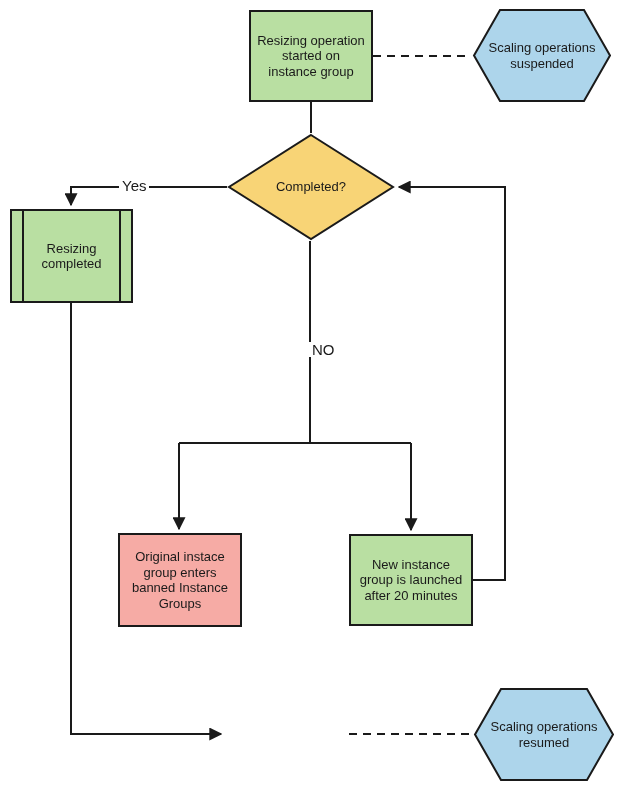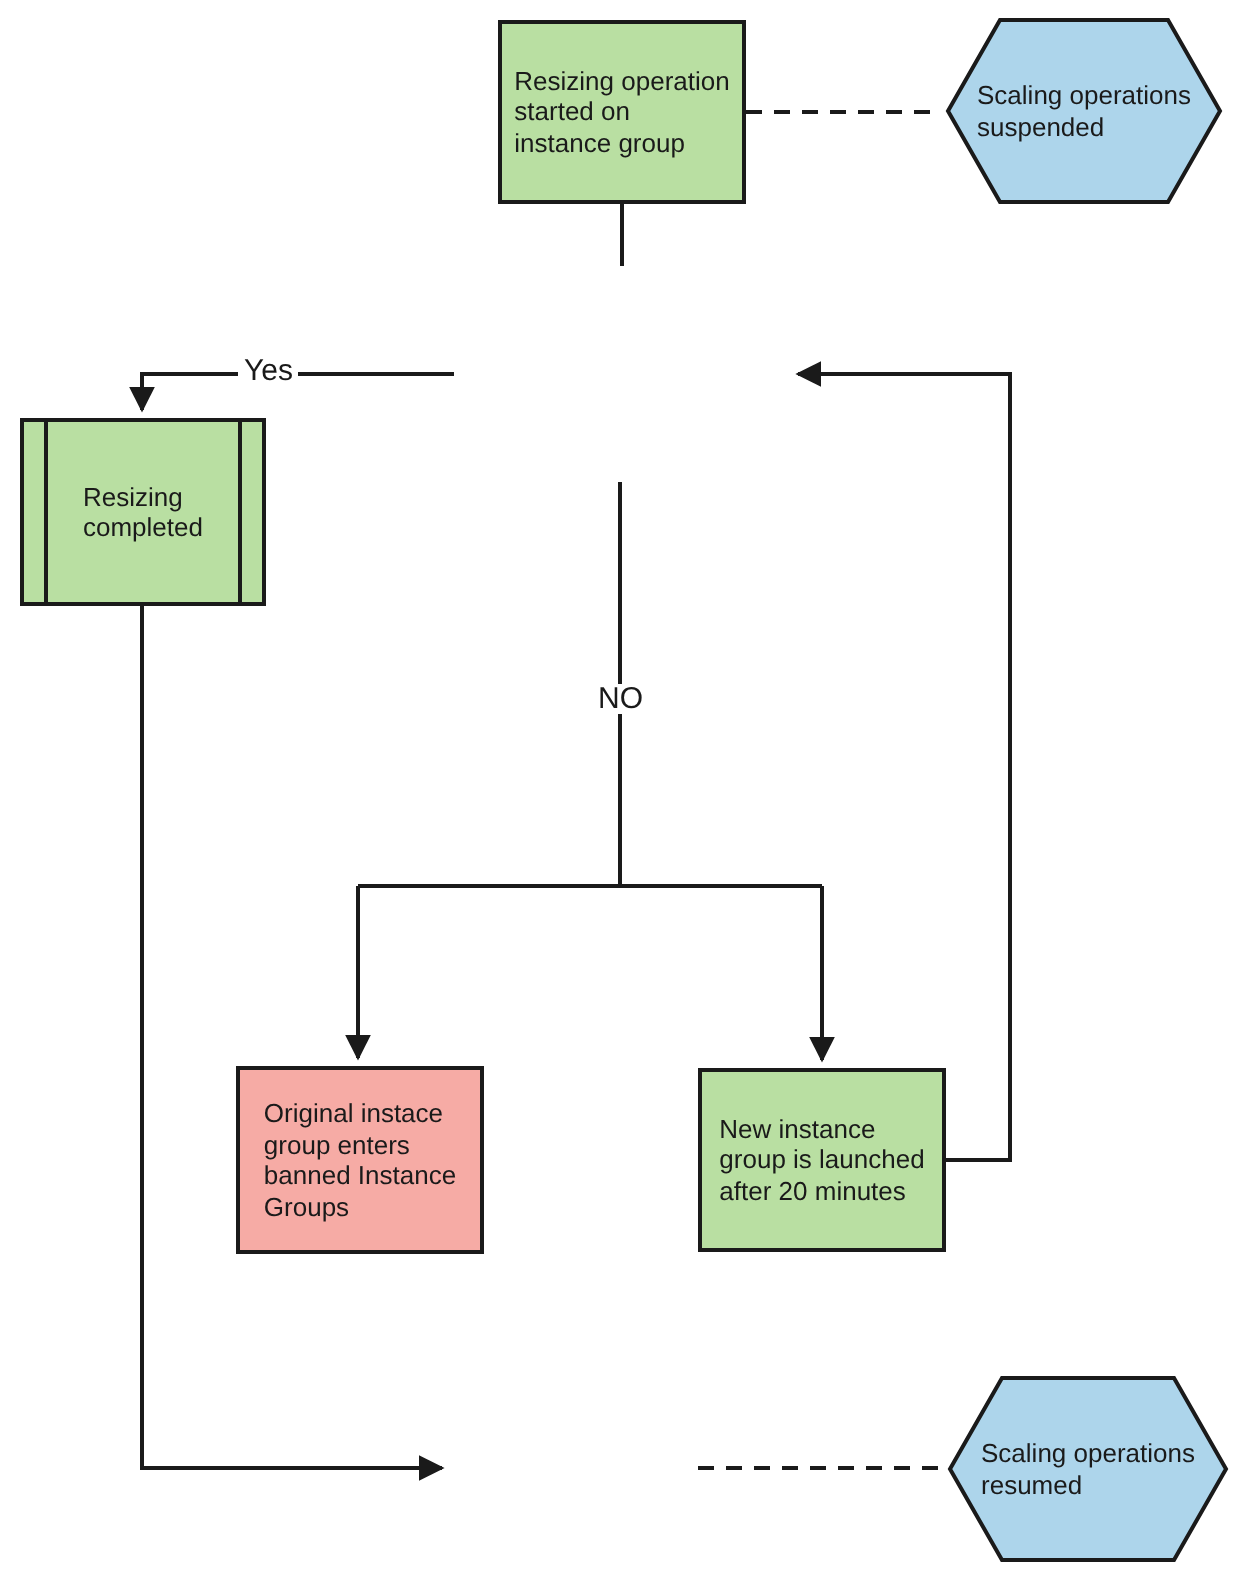--- a/index.html
+++ b/index.html
@@ -27,20 +27,21 @@
     stroke-width: 2;
   }
   .edges path.dash {
     stroke-dasharray: 8 6;
   }
   .node {
     position: absolute;
     display: flex;
     align-items: center;
     justify-content: center;
+    text-align: center;
     box-sizing: border-box;
     font-size: 13px;
     line-height: 15.5px;
     white-space: pre-line;
   }
   .rect {
     border: 2px solid #1a1a1a;
   }
   .green  { background: #b9dfa2; }
   .pink   { background: #f6aba5; }
@@ -72,21 +73,21 @@
   
   #n-start    { left: 249px; top: 10px;  width: 124px; height: 92px; }
   #n-susp     { left: 472px; top: 8px;   width: 140px; height: 95px; }
   #n-decision { left: 227px; top: 133px; width: 168px; height: 108px; }
   #n-resized  { left: 10px;  top: 209px; width: 123px; height: 94px; }
   #n-banned   { left: 118px; top: 533px; width: 124px; height: 94px; }
   #n-newgrp   { left: 349px; top: 534px; width: 124px; height: 92px; }
   #n-cluster  { left: 225px; top: 688px; width: 124px; height: 94px; }
   #n-resumed  { left: 473px; top: 687px; width: 142px; height: 95px; }
   #lbl-yes    { left: 119px; top: 178px; }
-  #lbl-no     { left: 296px; top: 342px; }
+  #lbl-no     { left: 309px; top: 342px; }
 </style>
 </head>
 <body>
 
 <div class="canvas">
 
   <svg class="edges" viewBox="0 0 623 792">
     <defs>
       <marker id="arrow" viewBox="0 0 10 10" refX="9" refY="5" markerWidth="6.5" markerHeight="6.5" orient="auto-start-reverse">
         <path d="M0 0 L10 5 L0 10 Z" style="fill:#1a1a1a; stroke:none;"></path>
@@ -111,20 +112,26 @@
   </div>
 
   <div class="node poly" id="n-susp">
     <svg width="140" height="95">
       <polygon points="2,47.5 28,2 112,2 138,47.5 112,93 28,93" style="fill:#add5eb; stroke:#1a1a1a; stroke-width:2;"></polygon>
     </svg>
     <span class="label">Scaling operations
 suspended</span>
   </div>
 
+  <div class="node poly" id="n-decision">
+    <svg width="168" height="108">
+      <polygon points="84,2 166,54 84,106 2,54" style="fill:#f8d476; stroke:#1a1a1a; stroke-width:2;"></polygon>
+    </svg>
+    <span class="label">Completed?</span>
+  </div>
 
   <div class="node rect green predef" id="n-resized">
     <span class="label">Resizing
 completed</span>
   </div>
 
   <div class="node rect pink" id="n-banned">
     <span class="label">Original instace
 group enters
 banned Instance

